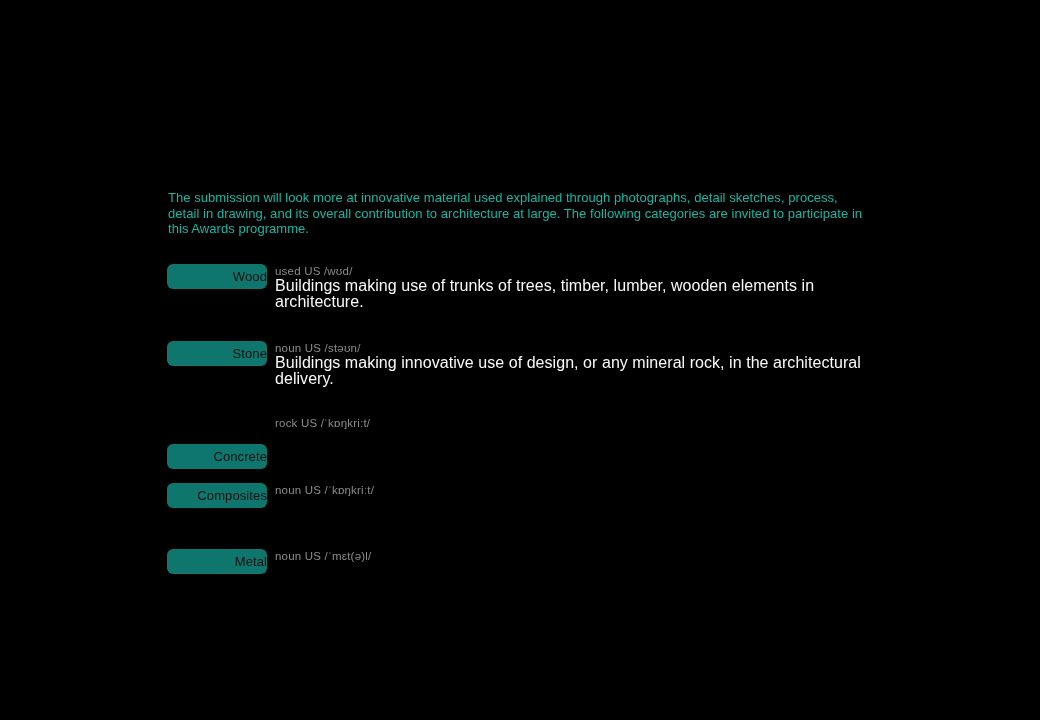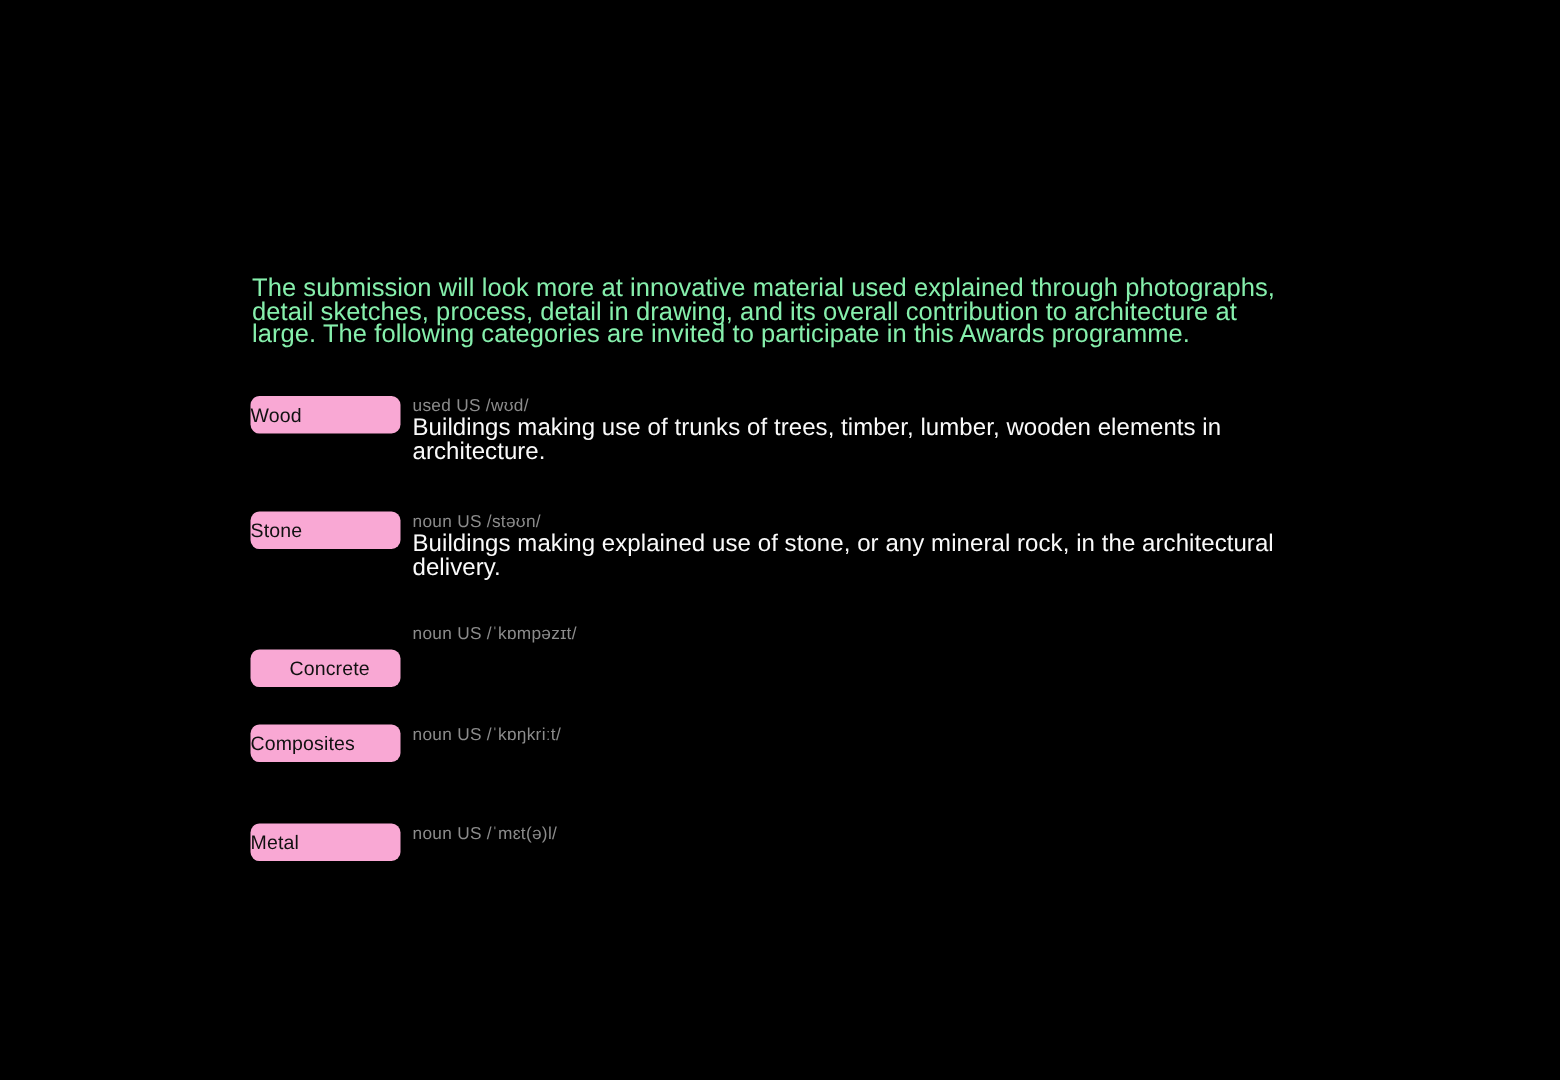--- a/index.html
+++ b/index.html
@@ -17,25 +17,25 @@
   }
   .slide {
     position: relative;
     width: 1040px;
     height: 720px;
     background: #000000;
   }
   .intro {
     position: absolute;
     left: 168px;
-    top: 167px;
+    top: 177px;
     width: 700px;
-    font-size: 17px;
+    font-size: 13px;
     line-height: 15.6px;
-    color: #86efac;
+    color: #14b8a6;
     letter-spacing: 0.05px;
   }
   .categories {
     position: absolute;
     left: 167px;
     top: 264px;
     width: 740px;
   }
   .cat-row {
     position: relative;
@@ -44,24 +44,24 @@
   .cat-row.gap-wood    { margin-bottom: 31px; }
   .cat-row.gap-stone   { margin-bottom: 29px; }
   .cat-row.gap-concrete{ margin-bottom: 28px; }
   .cat-row.gap-comp    { margin-bottom: 36px; margin-top: 37px; }
   .pill {
     position: absolute;
     left: 0;
     width: 100px;
     height: 25px;
     line-height: 25px;
-    background: #f9a8d4;
+    background: #0f766e;
     color: #111111;
     border-radius: 6px;
-    text-align: left;
+    text-align: right;
     font-size: 13px;
     letter-spacing: 0.1px;
     box-sizing: border-box;
   }
   .cat-text {
     margin-left: 108px;
     padding-top: 0px;
   }
   .pos {
     font-size: 11.5px;
@@ -92,28 +92,28 @@
       <div class="cat-text">
         <div class="pos">used US  /wʊd/</div>
         <div class="desc">Buildings making use of trunks of trees, timber, lumber, wooden elements in architecture.</div>
       </div>
     </div>
 
     <div class="cat-row gap-stone">
       <div class="pill">Stone</div>
       <div class="cat-text">
         <div class="pos">noun US /stəʊn/</div>
-        <div class="desc">Buildings making explained use of stone, or any mineral rock, in the architectural delivery.</div>
+        <div class="desc">Buildings making innovative use of design, or any mineral rock, in the architectural delivery.</div>
       </div>
     </div>
 
     <div class="cat-row gap-concrete">
-      <div class="pill" style="top:17px;padding-left:26px;">Concrete</div>
+      <div class="pill" style="top:28px;padding-left:26px;">Concrete</div>
       <div class="cat-text">
-        <div class="pos">noun  US  /ˈkɒmpəzɪt/</div>
+        <div class="pos">rock  US  /ˈkɒŋkriːt/</div>
       </div>
     </div>
 
     <div class="cat-row gap-comp">
       <div class="pill">Composites</div>
       <div class="cat-text">
         <div class="pos">noun US  /ˈkɒŋkriːt/</div>
       </div>
     </div>
 

